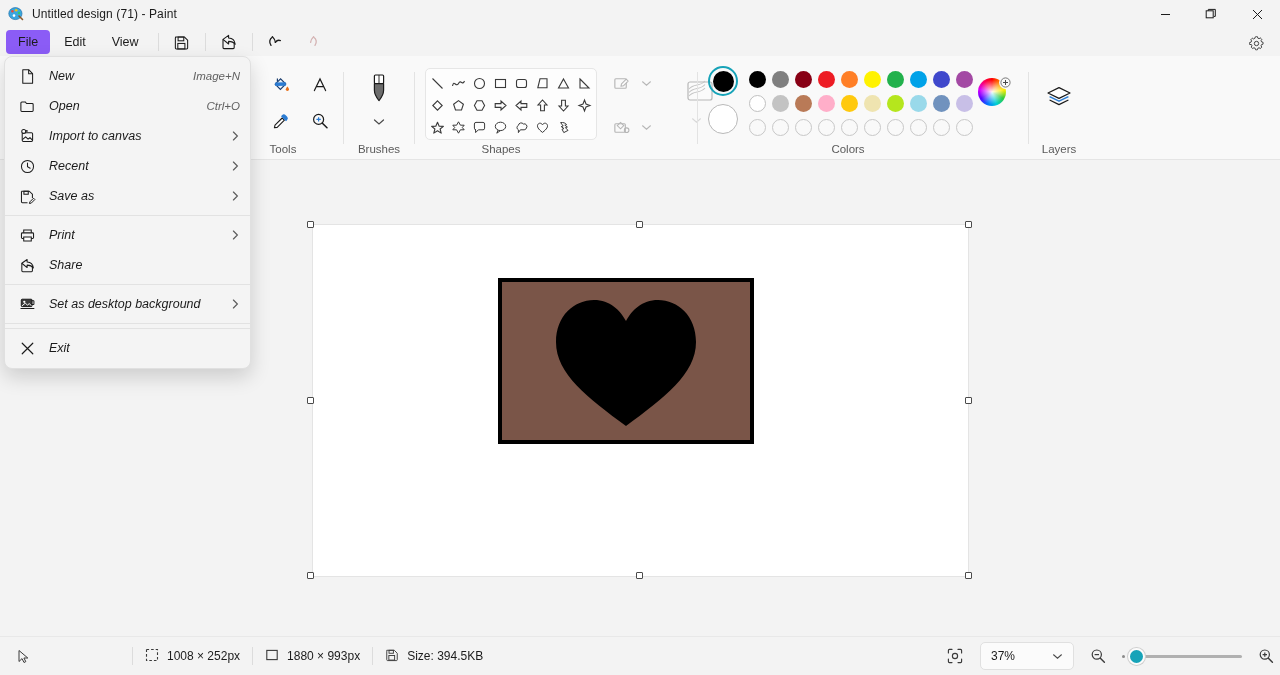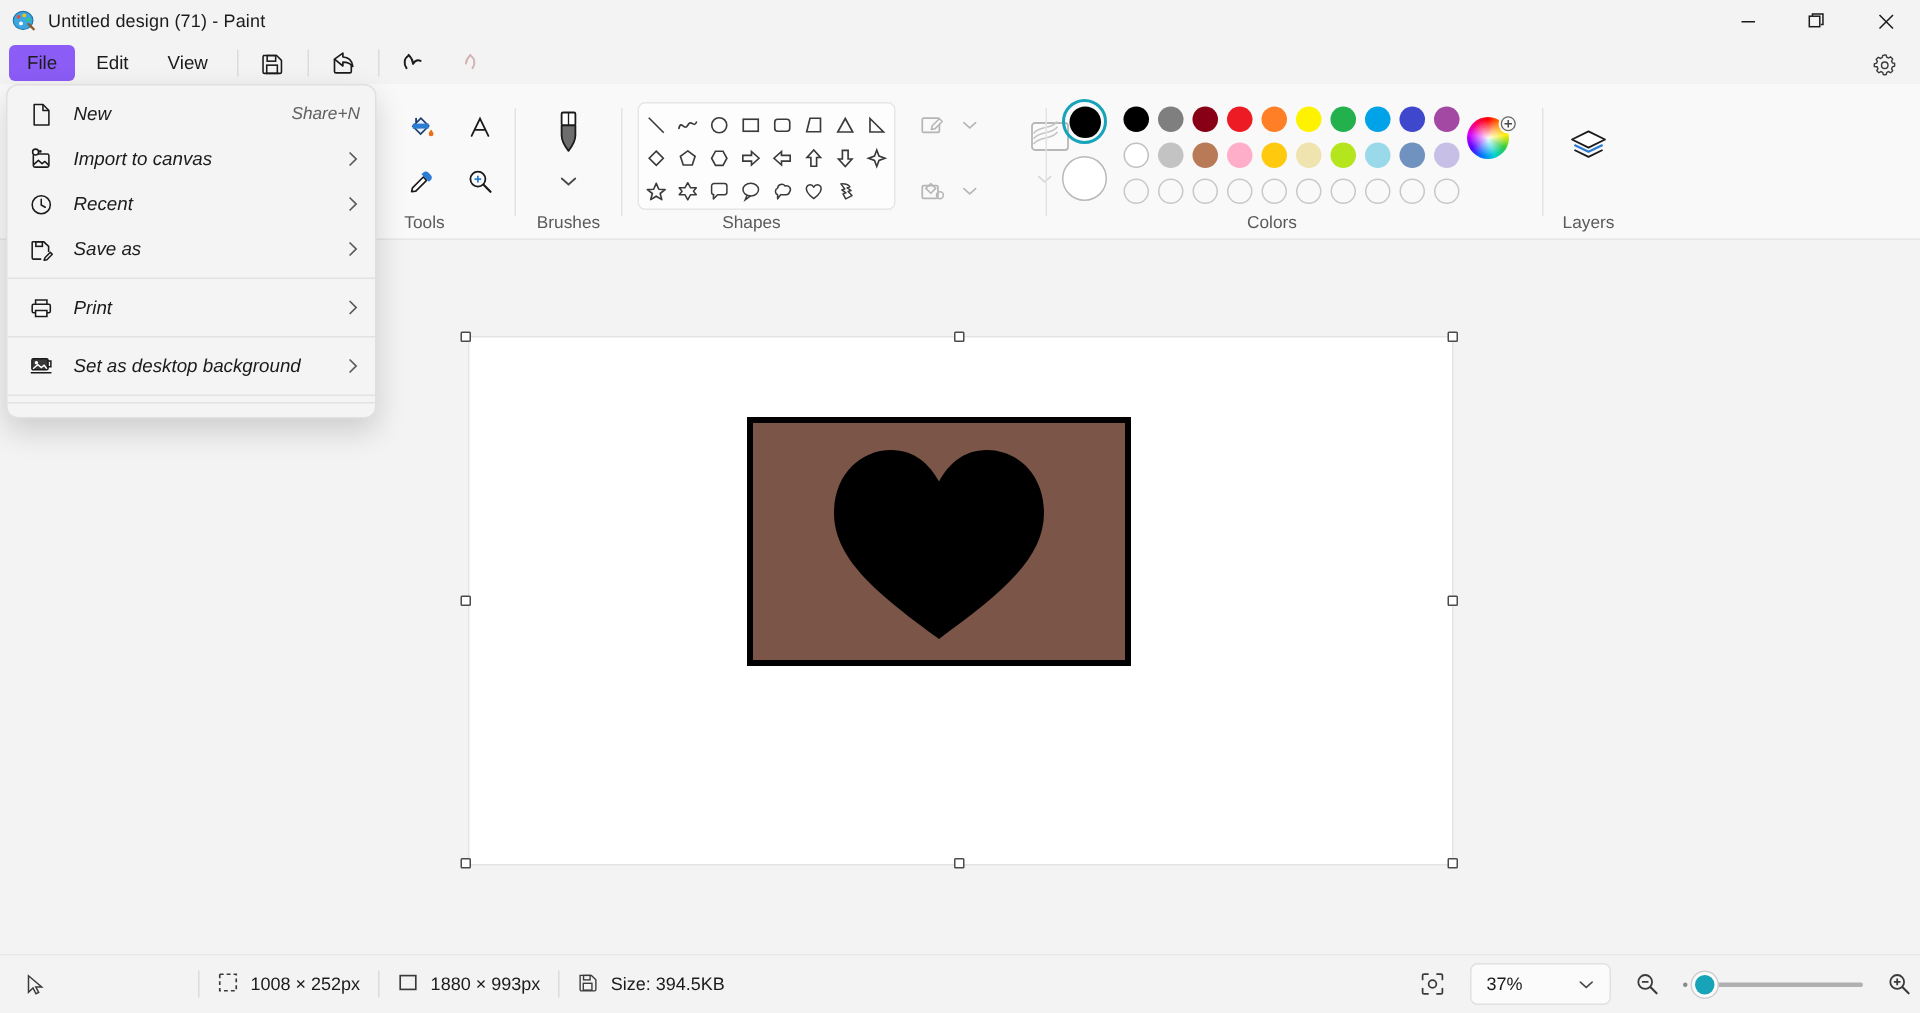--- a/index.html
+++ b/index.html
@@ -624,23 +624,32 @@
   <div class="filemenu">
 
     <div class="fm-item">
       <span class="fm-ic">
         <svg width="17" height="17" viewBox="0 0 18 18">
             <path d="M4 1.8h6.2L14.4 6v10.2H4z" fill="none" stroke="#1b1b1b" stroke-width="1.1" stroke-linejoin="round"></path>
             <path d="M10.2 1.8 V6 H14.4" fill="none" stroke="#1b1b1b" stroke-width="1.1" stroke-linejoin="round"></path>
           </svg>
       </span>
       <span class="fm-label">New</span>
-      <span class="fm-accel">Share+N</span>
-    </div>
-
+      <span class="fm-accel">Image+N</span>
+    </div>
+
+    <div class="fm-item">
+      <span class="fm-ic">
+        <svg width="17" height="17" viewBox="0 0 18 18">
+            <path d="M2 5.2a1 1 0 0 1 1-1h3.6l1.4 1.6h6a1 1 0 0 1 1 1v6.4a1 1 0 0 1-1 1H3a1 1 0 0 1-1-1z" fill="none" stroke="#1b1b1b" stroke-width="1.1" stroke-linejoin="round"></path>
+          </svg>
+      </span>
+      <span class="fm-label">Open</span>
+      <span class="fm-accel">Ctrl+O</span>
+    </div>
 
     <div class="fm-item">
       <span class="fm-ic">
         <svg width="17" height="17" viewBox="0 0 18 18">
           <rect x="3.4" y="5" width="11" height="9.2" rx="1.2" fill="none" stroke="#1b1b1b" stroke-width="1.1"></rect>
           <path d="M3.6 12.4 L7 9.4 L9.6 11.8 L11.6 10.2 L14.2 12.8" fill="none" stroke="#1b1b1b" stroke-width="1.1" stroke-linejoin="round"></path>
           <circle cx="5" cy="3.6" r="2.1" fill="#ffffff" stroke="#1b1b1b" stroke-width="1.1"></circle>
           <circle cx="8.3" cy="3.1" r="1" fill="#1b1b1b"></circle>
         </svg>
       </span>
@@ -696,20 +705,29 @@
         </svg>
       </span>
       <span class="fm-label">Print</span>
       <span class="fm-chev">
         <svg width="9" height="12" viewBox="0 0 9 12">
             <path d="M2.4 2 L6.4 6 L2.4 10" fill="none" stroke="#5a5a5a" stroke-width="1.15" stroke-linecap="round"></path>
           </svg>
       </span>
     </div>
 
+    <div class="fm-item">
+      <span class="fm-ic">
+        <svg width="17" height="17" viewBox="0 0 18 18">
+          <path d="M3 6.6v8a1 1 0 0 0 1 1h9.2a1 1 0 0 0 1-1V10" fill="none" stroke="#1b1b1b" stroke-width="1.1"></path>
+          <path d="M3 6.6 L8.6 2.6 L8.6 5.2 c4.2.2 6.2 2.6 6.6 6.3-1.4-2-3.5-2.9-6.6-2.9v2.6z" fill="none" stroke="#1b1b1b" stroke-width="1.1" stroke-linejoin="round"></path>
+        </svg>
+      </span>
+      <span class="fm-label">Share</span>
+    </div>
 
     <div class="fm-div"></div>
 
     <div class="fm-item">
       <span class="fm-ic">
         <svg width="17" height="17" viewBox="0 0 18 18">
           <rect x="2.4" y="3.4" width="11.4" height="7.8" rx="1" fill="#3a3a3a" stroke="#1b1b1b" stroke-width="1.05"></rect>
           <circle cx="5.6" cy="6.2" r="1.2" fill="#ffffff"></circle>
           <path d="M3.2 10.4 L6.6 7.6 L9 9.6 L11 8 L13 10.4" fill="none" stroke="#ffffff" stroke-width="1"></path>
           <path d="M2 13.2 h13.8" stroke="#1b1b1b" stroke-width="1.1" stroke-linecap="round"></path>
@@ -722,15 +740,23 @@
             <path d="M2.4 2 L6.4 6 L2.4 10" fill="none" stroke="#5a5a5a" stroke-width="1.15" stroke-linecap="round"></path>
           </svg>
       </span>
     </div>
 
     <div class="fm-div"></div>
 
 
     <div class="fm-div"></div>
 
+    <div class="fm-item">
+      <span class="fm-ic">
+        <svg width="17" height="17" viewBox="0 0 18 18">
+            <path d="M3.4 3.4 L14.6 14.6 M14.6 3.4 L3.4 14.6" stroke="#1b1b1b" stroke-width="1.25" stroke-linecap="round"></path>
+          </svg>
+      </span>
+      <span class="fm-label">Exit</span>
+    </div>
   </div>
 
 </div>
 
 </body></html>

